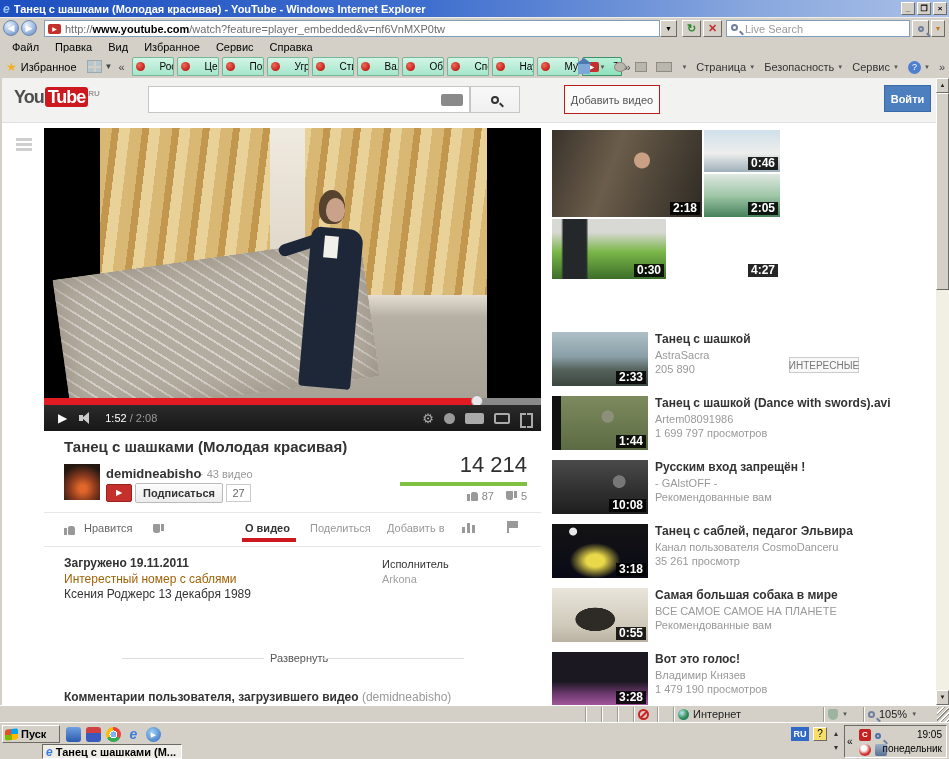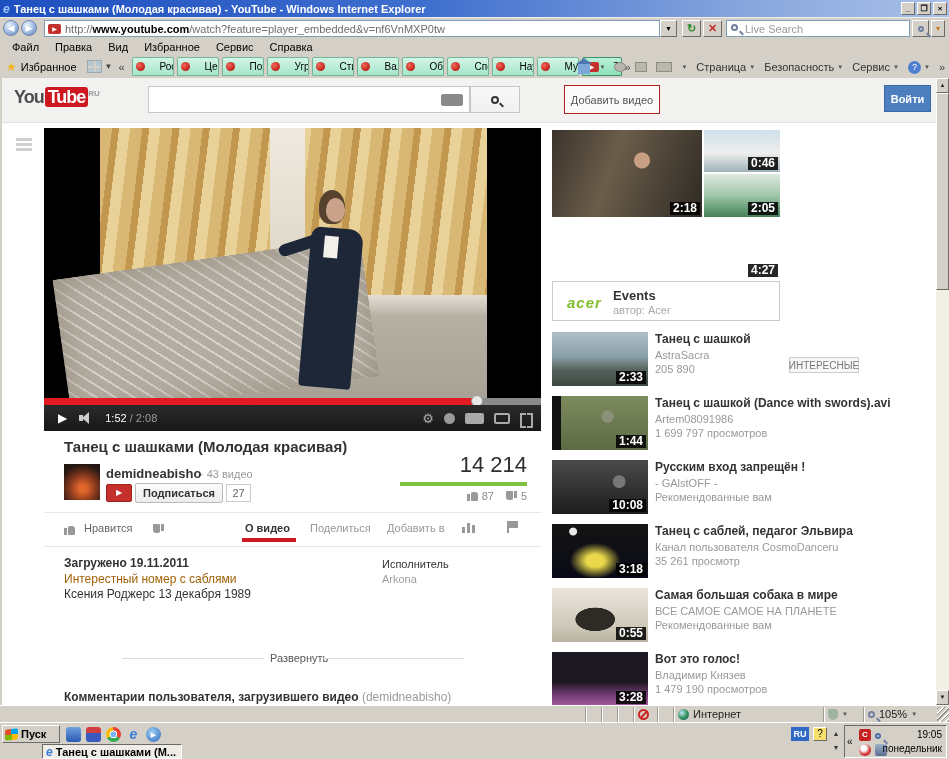--- a/index.html
+++ b/index.html
@@ -450,28 +450,26 @@
 
   <div class="adth th-crowd2" style="left:550px;top:52px;width:150px;height:87px">
       <b class="dur">2:18</b>
     </div>
   <div class="adth th-interview" style="left:702px;top:52px;width:76px;height:42px">
       <b class="dur">0:46</b>
     </div>
   <div class="adth th-expo" style="left:702px;top:96px;width:76px;height:43px">
       <b class="dur">2:05</b>
     </div>
+  <div class="adth th-acer" style="left:550px;top:141px;width:114px;height:60px">
+      <b class="dur">0:30</b>
+    </div>
   <div class="adth th-bar" style="left:666px;top:141px;width:112px;height:60px">
       <b class="dur">4:27</b>
     </div>
-  <div class="ad-info">
-    <span class="acer">acer</span>
-    <span class="ad-title">Events</span>
-    <span class="ad-author">автор: Acer</span>
-  </div>
 
   <span class="badge">ИНТЕРЕСНЫЕ</span>
 
   <div class="sug-host">
 
       <div class="sug">
         <span class="sug-thumb" data-thumb="rooftop">
           <b class="dur">2:33</b>
         </span>
         <span class="sug-title">Танец с шашкой</span>

